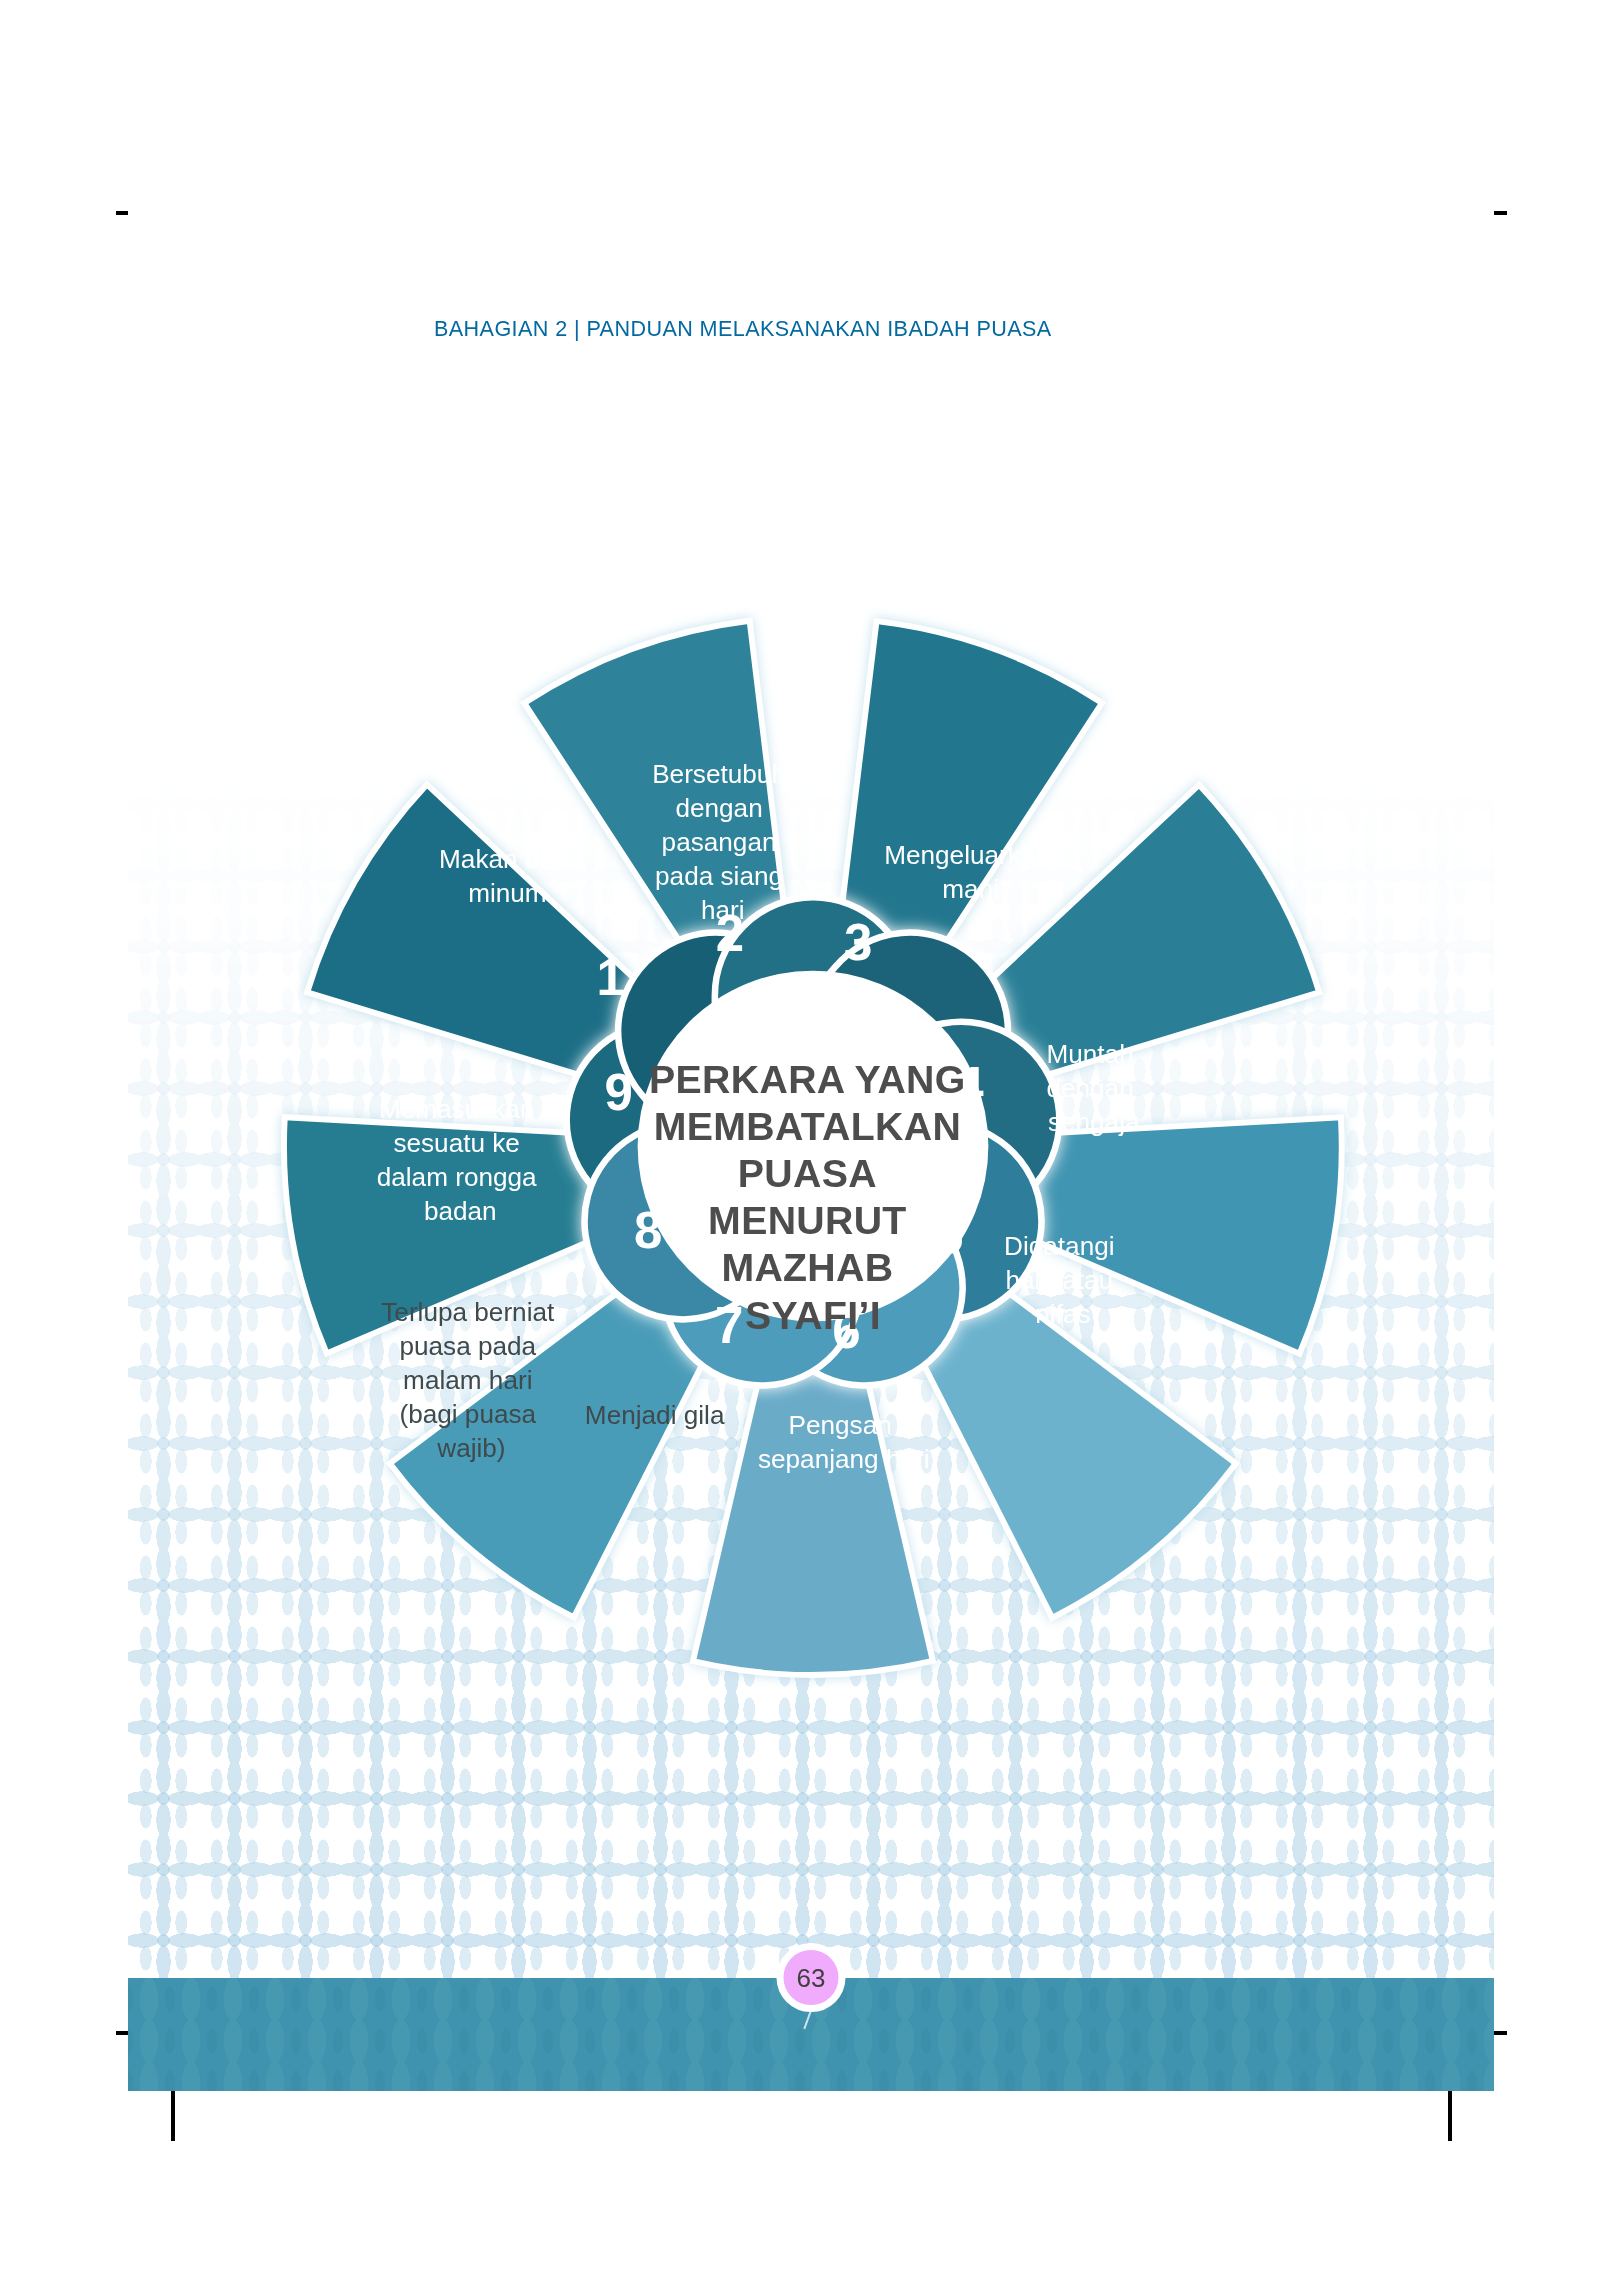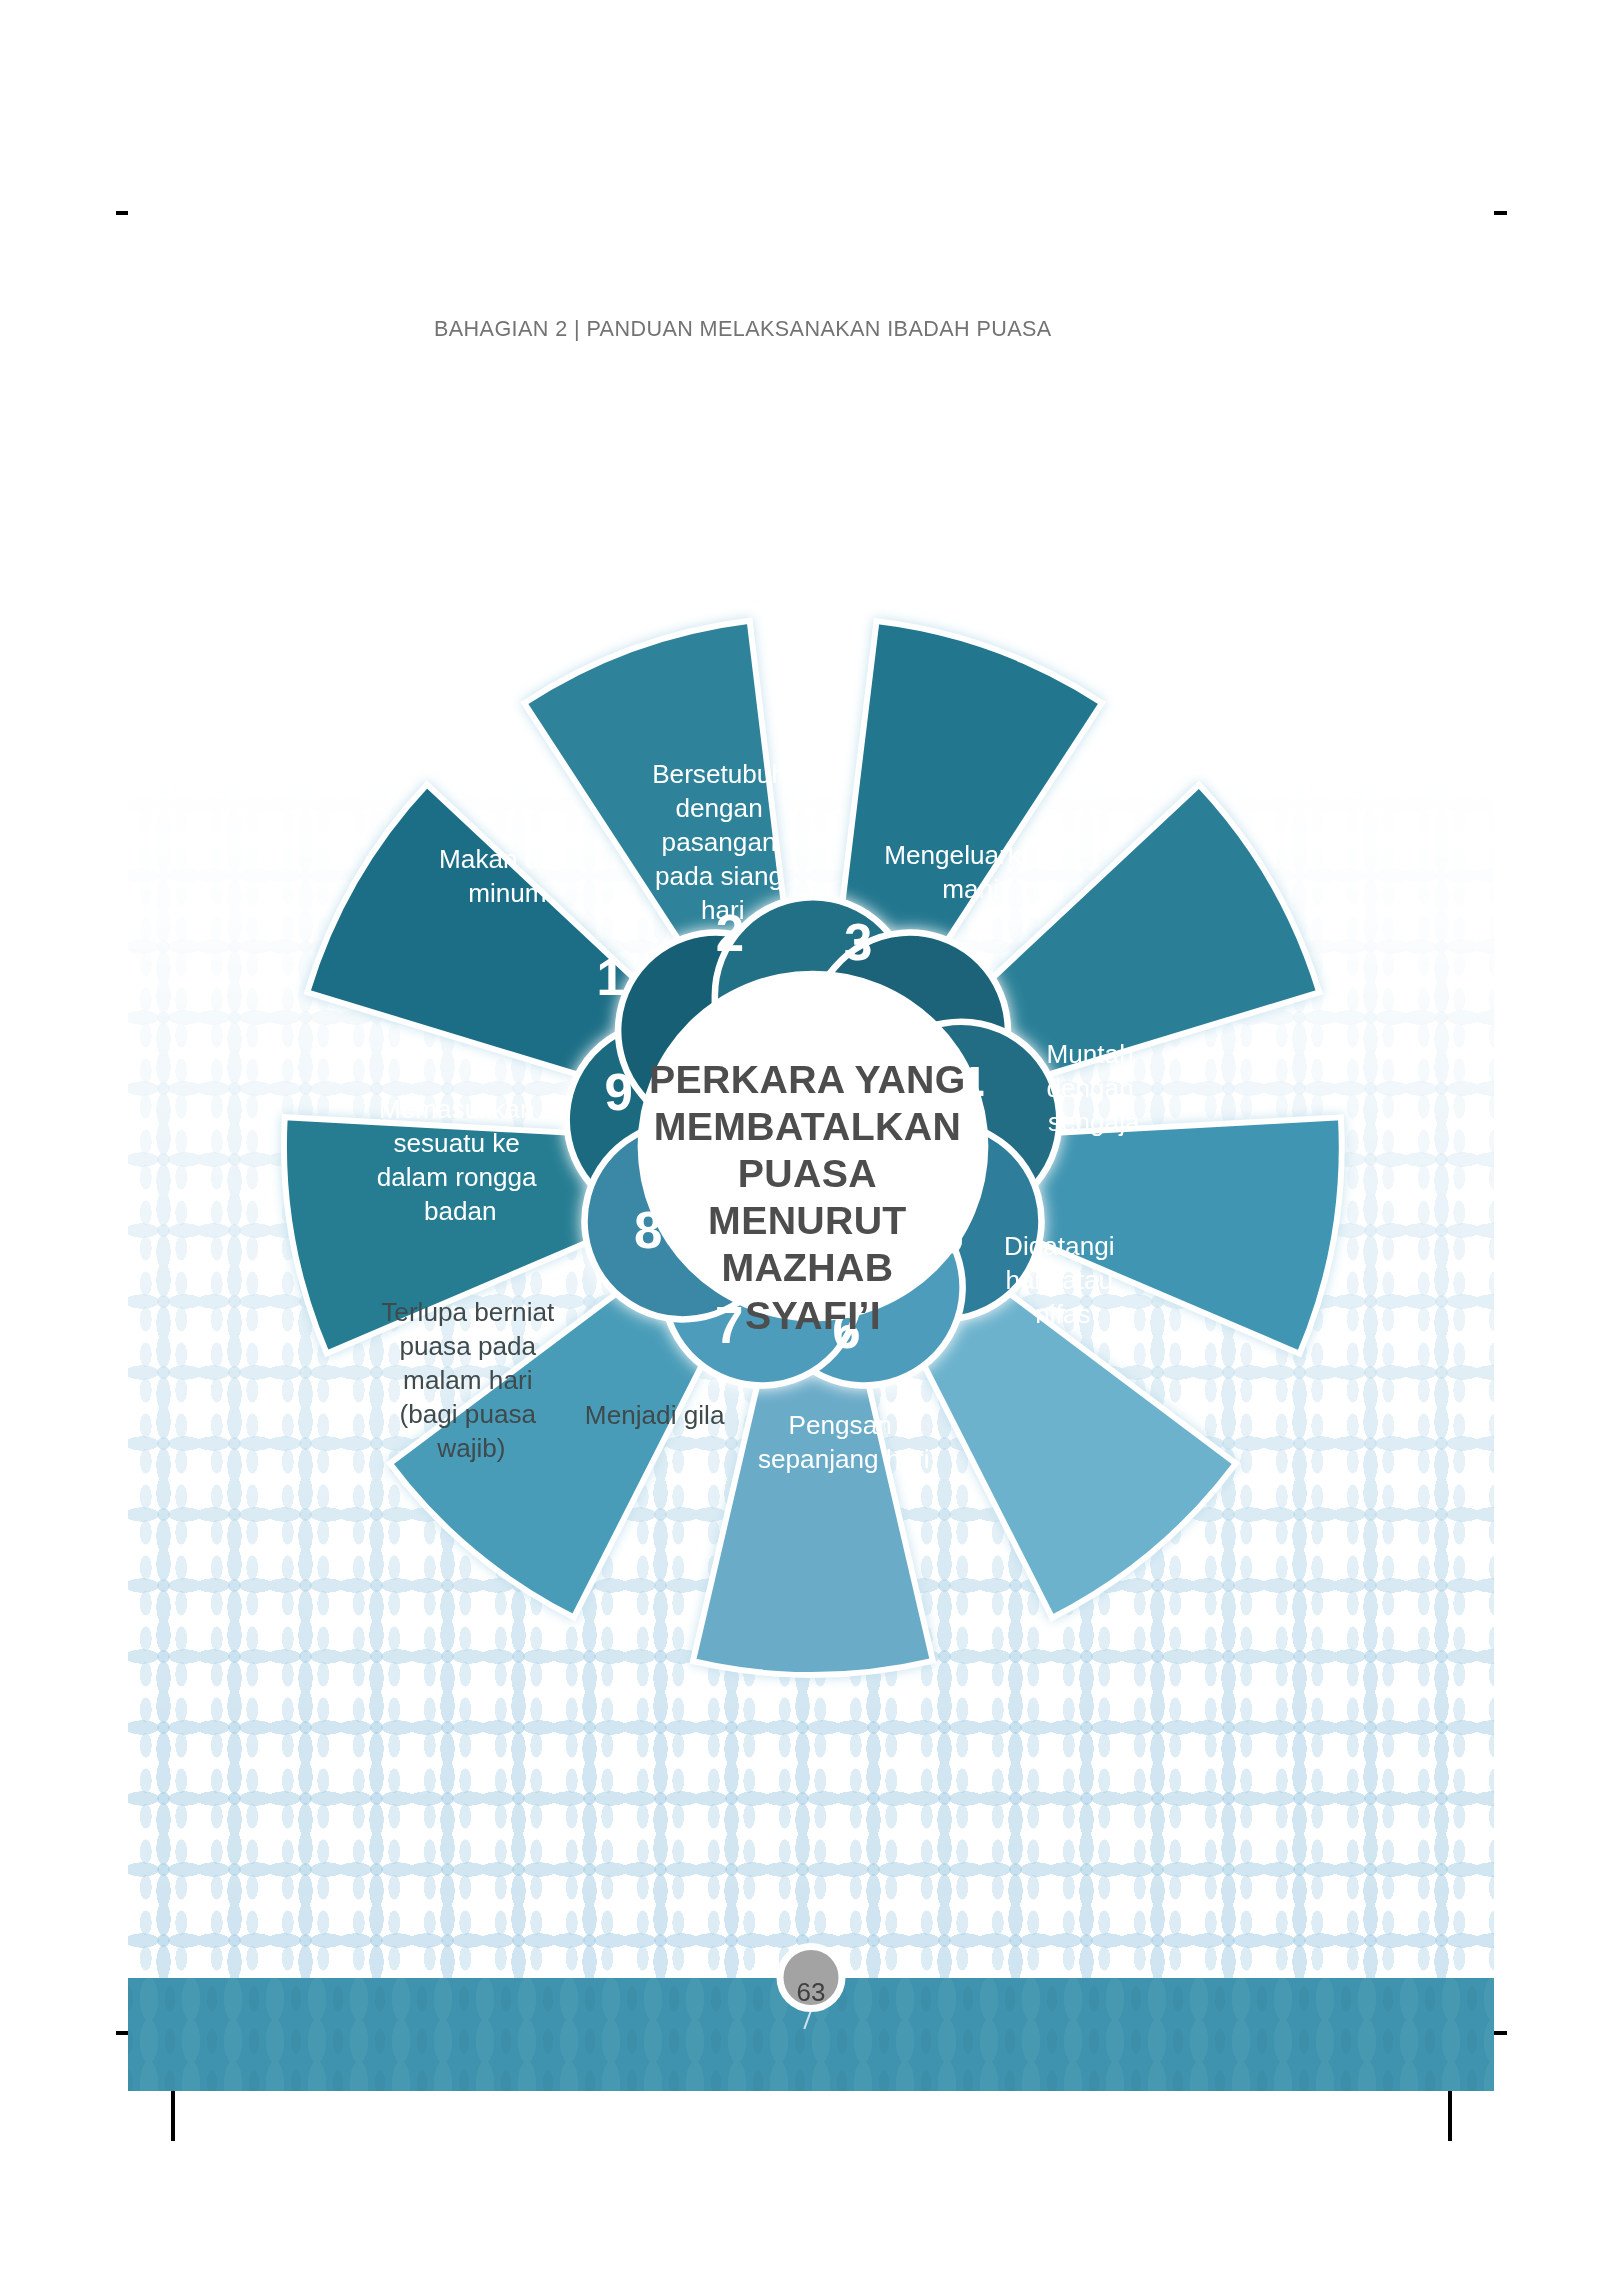--- a/index.html
+++ b/index.html
@@ -54,21 +54,21 @@
     mask-image: linear-gradient(to bottom, rgba(0,0,0,0) 0%, rgba(0,0,0,0.10) 14%, rgba(0,0,0,0.55) 42%, rgba(0,0,0,0.95) 78%, rgba(0,0,0,1) 100%);
   }
 
   
   #running-header {
     position: absolute;
     left: 306px;
     top: 188px;
     font-size: 21.6px;
     letter-spacing: 0.4px;
-    color: #737373;
+    color: #0369a1;
     white-space: nowrap;
     font-weight: 400;
   }
 
   
   #wheel-wrap {
     position: absolute;
     left: 119px;
     top: 452px;
     width: 1132px;
@@ -110,25 +110,25 @@
     background-size: 42px 42px;
   }
   #page-number-badge {
     position: absolute;
     left: 50%;
     bottom: 79px;
     transform: translateX(-50%);
     width: 69px;
     height: 69px;
     border-radius: 50%;
-    background: #a3a3a3;
+    background: #f0abfc;
     border: 7.2px solid #ffffff;
     box-sizing: border-box;
     display: flex;
-    align-items: flex-end;
+    align-items: center;
     justify-content: center;
     z-index: 4;
   }
   #page-number-badge span {
     font-size: 26px;
     color: #3f3f3f;
     font-weight: 400;
     line-height: 1;
   }
   #badge-tail {

